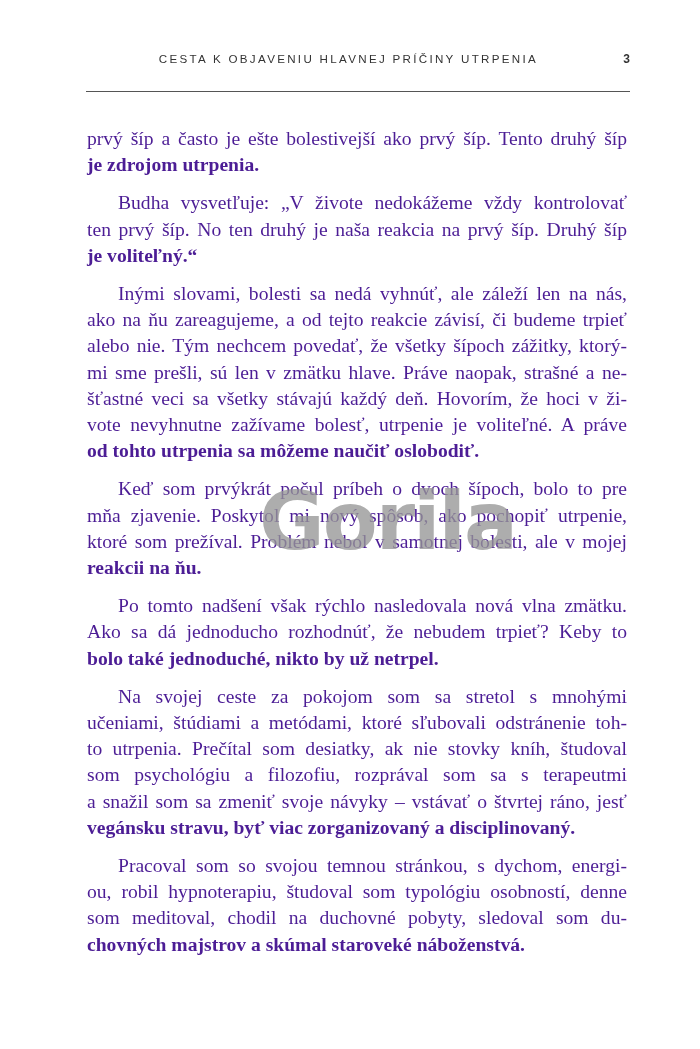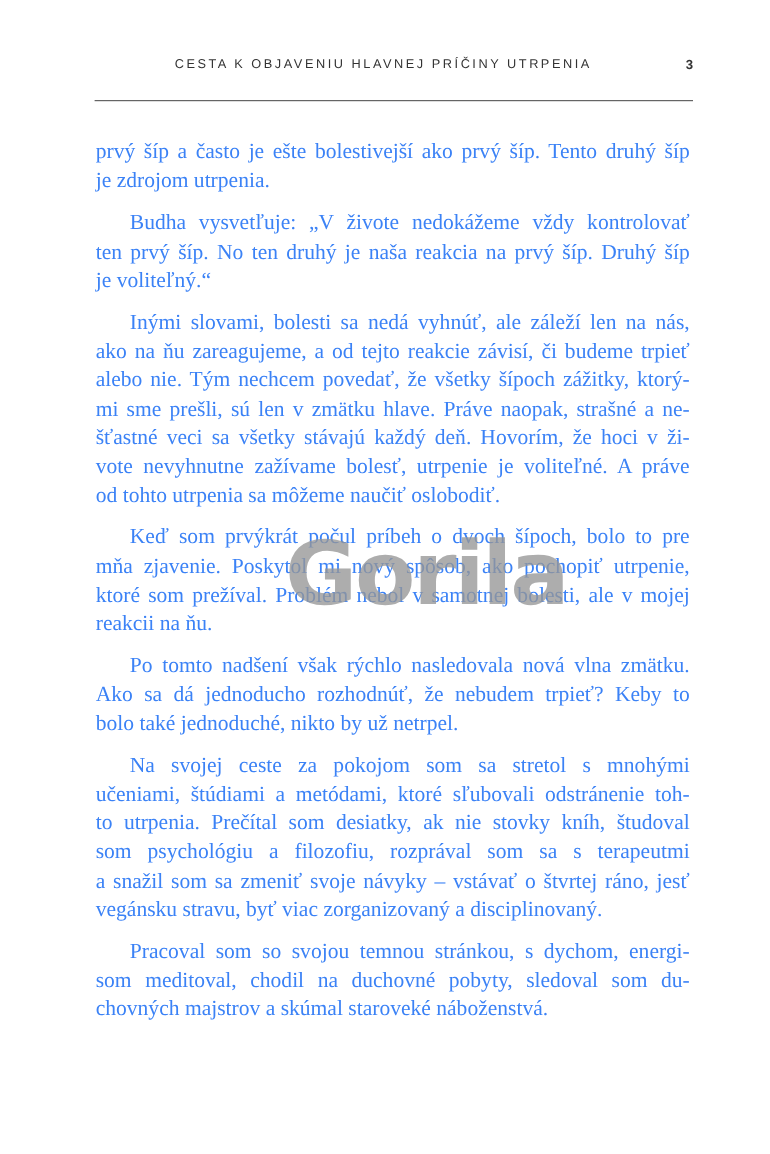--- a/index.html
+++ b/index.html
@@ -17,30 +17,30 @@
     .running-title { position: absolute; right: 92px; top: 0; white-space: nowrap; }
     .page-number { position: absolute; right: 0; top: 0; font-weight: bold; letter-spacing: 0; font-size: 12px; }
     .rule {
       position: absolute; left: 86px; right: 70px; top: 91px;
       height: 0; border-top: 1.4px solid #555;
     }
     .body-text {
       position: absolute; left: 87px; width: 540px; top: 126px;
       font-family: "Liberation Serif", serif;
       font-size: 19.6px; line-height: 26.2px;
-      color: #3b82f6;
+      color: #4c1d95;
     }
     .body-text p {
       margin: 0 0 12px 0;
       text-align: justify;
       text-align-last: left;
       hyphens: manual;
     }
     .body-text p .ln { display: block; text-align: justify; text-align-last: justify; }
-    .body-text p .ln.last { text-align-last: left; }
+    .body-text p .ln.last { text-align-last: left; font-weight: bold; }
     .body-text p .ln.first { text-indent: 31px; }
     .watermark {
       position: absolute; left: 246px; top: 482px;
       font-family: "DejaVu Sans", sans-serif;
       font-weight: bold; font-size: 80px; letter-spacing: -2px;
       color: rgba(150,150,150,0.78);
       line-height: 1;
       pointer-events: none;
       margin-left: 13px;
     }
@@ -87,18 +87,19 @@
     <p>
       <span class="ln first">Na svojej ceste za pokojom som sa stretol s mnohými</span>
       <span class="ln">učeniami, štúdiami a metódami, ktoré sľubovali odstránenie toh-</span>
       <span class="ln">to utrpenia. Prečítal som desiatky, ak nie stovky kníh, študoval</span>
       <span class="ln">som psychológiu a filozofiu, rozprával som sa s terapeutmi</span>
       <span class="ln">a snažil som sa zmeniť svoje návyky – vstávať o štvrtej ráno, jesť</span>
       <span class="ln last">vegánsku stravu, byť viac zorganizovaný a disciplinovaný.</span>
     </p>
     <p>
       <span class="ln first">Pracoval som so svojou temnou stránkou, s dychom, energi-</span>
+      <span class="ln">ou, robil hypnoterapiu, študoval som typológiu osobností, denne</span>
       <span class="ln">som meditoval, chodil na duchovné pobyty, sledoval som du-</span>
       <span class="ln last">chovných majstrov a skúmal staroveké náboženstvá.</span>
     </p>
   </div>
 
 <div class="watermark">Gorila</div>
 
 </body></html>

